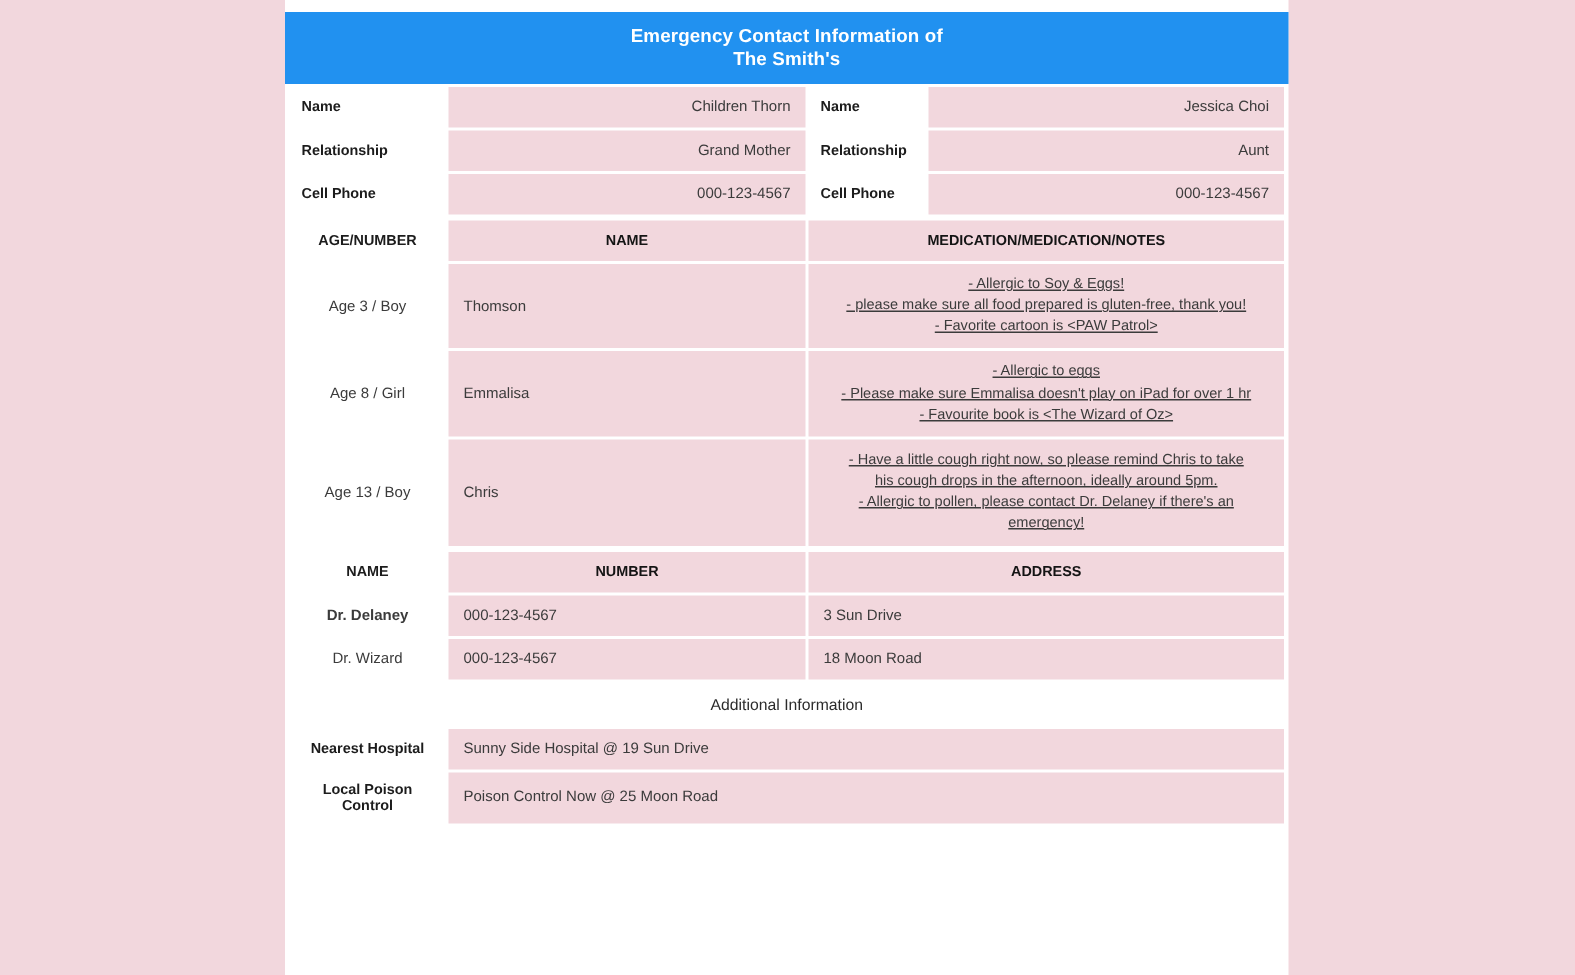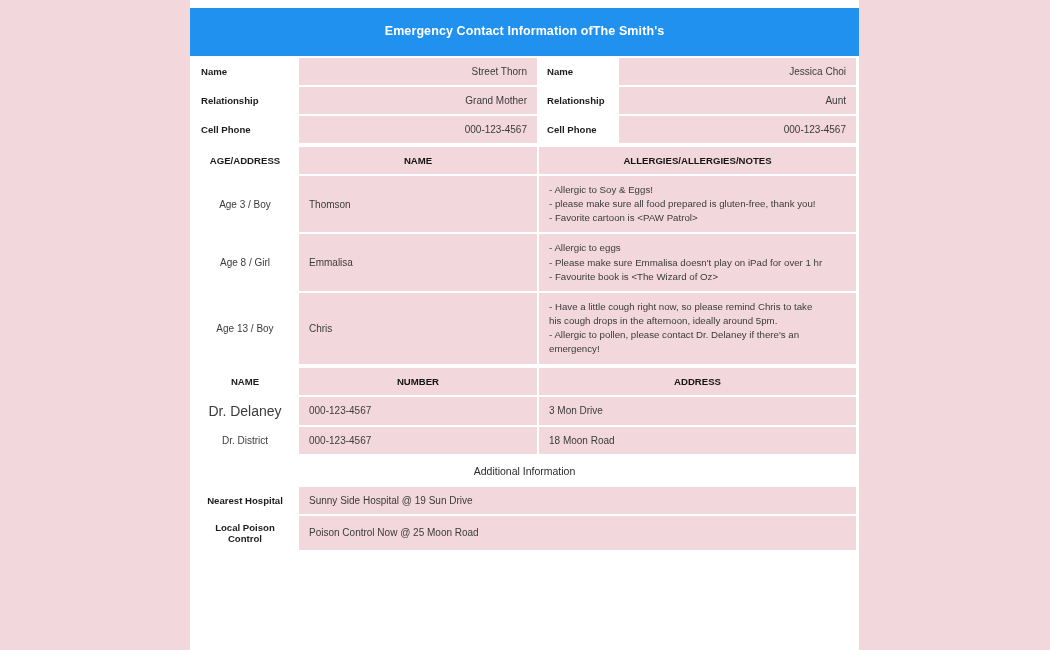--- a/index.html
+++ b/index.html
@@ -22,21 +22,21 @@
     background: #ffffff;
   }
 
   
   .banner {
     margin: 8px 0 0 0;
     height: 48px;
     background: #2191f0;
     color: #ffffff;
     display: flex;
-    flex-direction: row;
+    flex-direction: column;
     align-items: center;
     justify-content: center;
     line-height: 1.22;
   }
   .banner-line {
     font-size: 12.5px;
     font-weight: bold;
     letter-spacing: .1px;
   }
 
@@ -73,21 +73,21 @@
   .lbl.left   { text-align: left; }
   .lbl.center { text-align: center; }
   .cell {
     background: #f2d7dd;
     color: #3b3b3b;
     font-size: 10px;
     padding: 7px 10px;
   }
   .cell.right  { text-align: right; }
   .cell.center { }
-  .cell.left   { text-align: left; }
+  .cell.left   { text-align: center; text-decoration: underline; }
   .hdr {
     background: #f2d7dd;
     color: #141414;
     font-size: 9.6px;
     font-weight: bold;
     text-align: center;
     padding: 8px 6px;
   }
   .notes-lines {
     line-height: 1.46;
@@ -112,21 +112,21 @@
     <table>
       <colgroup>
         <col style="width:104px">
           <col style="width:238px">
         <col style="width:78px">
           <col style="width:auto">
       </colgroup>
       <tbody>
         <tr class="pad-rows">
           <td class="lbl left">Name</td>
-          <td class="cell right">Street Thorn</td>
+          <td class="cell right">Children Thorn</td>
           <td class="lbl left">Name</td>
           <td class="cell right">Jessica Choi</td>
         </tr>
         <tr class="pad-rows">
           <td class="lbl left">Relationship</td>
           <td class="cell right">Grand Mother</td>
           <td class="lbl left">Relationship</td>
           <td class="cell right">Aunt</td>
         </tr>
         <tr class="pad-rows">
@@ -141,23 +141,23 @@
 
   <div class="tbl-wrap">
     <table>
       <colgroup>
           <col style="width:104px">
           <col style="width:238px">
           <col style="width:auto">
         </colgroup>
       <thead>
         <tr>
-          <th class="lbl center">AGE/ADDRESS</th>
+          <th class="lbl center">AGE/NUMBER</th>
           <th class="hdr">NAME</th>
-          <th class="hdr">ALLERGIES/ALLERGIES/NOTES</th>
+          <th class="hdr">MEDICATION/MEDICATION/NOTES</th>
         </tr>
       </thead>
       <tbody>
         <tr>
           <td class="lbl center" style="font-weight:normal;font-size:10px;color:#3b3b3b">Age 3 / Boy</td>
           <td class="cell center">Thomson</td>
           <td class="cell left notes-lines">- Allergic to Soy &amp; Eggs!
 - please make sure all food prepared is gluten-free, thank you!
 - Favorite cartoon is &lt;PAW Patrol&gt;</td>
         </tr>
@@ -188,26 +188,26 @@
         </colgroup>
       <thead>
         <tr>
           <th class="lbl center">NAME</th>
           <th class="hdr">NUMBER</th>
           <th class="hdr">ADDRESS</th>
         </tr>
       </thead>
       <tbody>
         <tr class="pad-rows">
-          <td class="lbl center" style="font-weight:normal;font-size:14px;color:#3b3b3b">Dr. Delaney</td>
+          <td class="lbl center" style="font-weight:bold;font-size:10px;color:#3b3b3b">Dr. Delaney</td>
           <td class="cell center">000-123-4567</td>
-          <td class="cell center">3 Mon Drive</td>
-        </tr>
-        <tr class="pad-rows">
-          <td class="lbl center" style="font-weight:normal;font-size:10px;color:#3b3b3b">Dr. District</td>
+          <td class="cell center">3 Sun Drive</td>
+        </tr>
+        <tr class="pad-rows">
+          <td class="lbl center" style="font-weight:normal;font-size:10px;color:#3b3b3b">Dr. Wizard</td>
           <td class="cell center">000-123-4567</td>
           <td class="cell center">18 Moon Road</td>
         </tr>
       </tbody>
     </table>
   </div>
 
   <div class="caption">Additional Information</div>
   <div class="tbl-wrap">
     <table>

